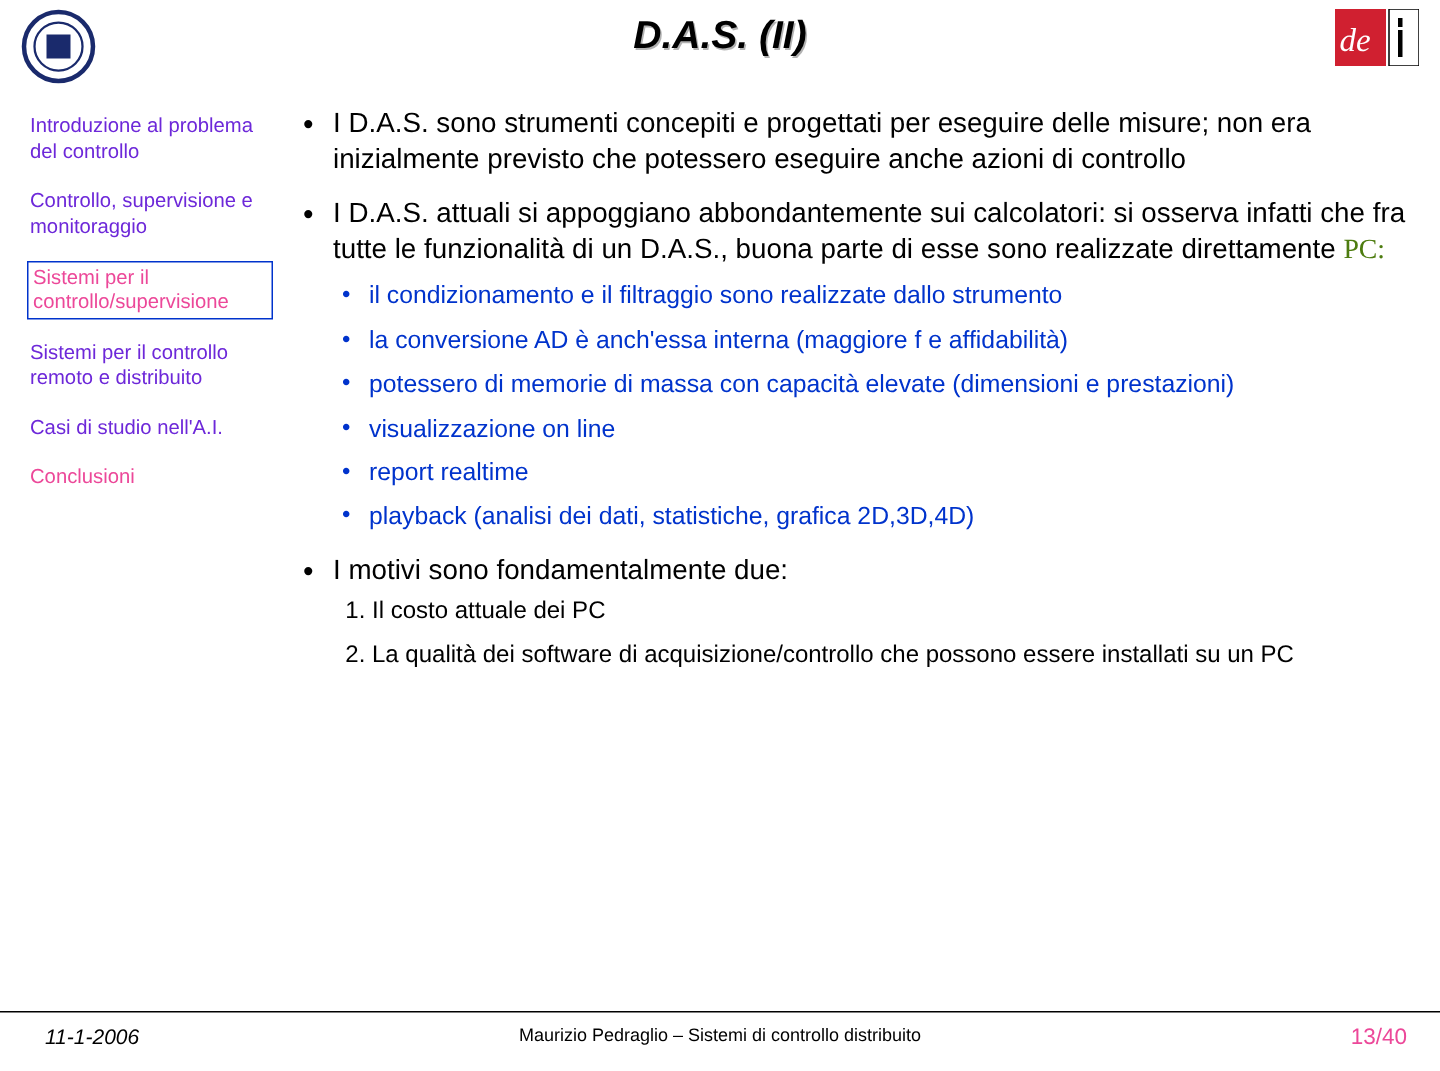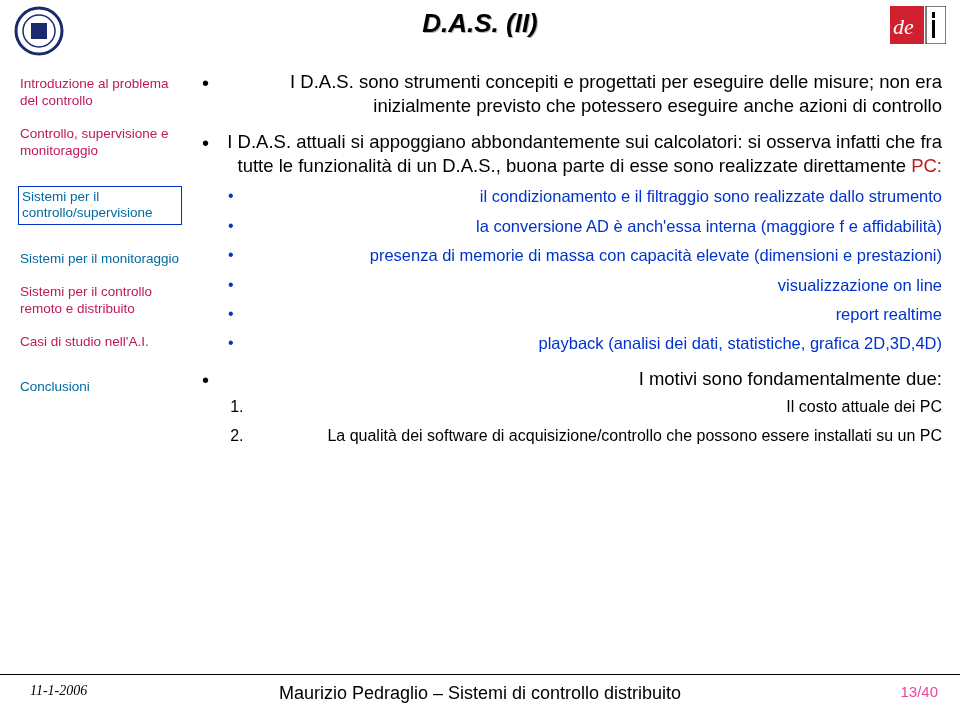--- a/index.html
+++ b/index.html
@@ -4,37 +4,37 @@
 <style>
   * { box-sizing: border-box; margin: 0; padding: 0; }
   html, body { width: 960px; height: 714px; font-family: Arial, Helvetica, sans-serif; background: #fff; }
   .slide { width: 960px; height: 714px; position: relative; }
   .header { height: 60px; position: relative; }
   .logo-left { position: absolute; left: 14px; top: 6px; width: 50px; height: 50px; }
   .logo-right { position: absolute; right: 14px; top: 6px; width: 56px; height: 38px; }
   .title { position: absolute; left: 0; right: 0; top: 8px; text-align: center; font-weight: bold; font-style: italic; font-size: 26px; color: #000; text-shadow: 1px 1px 0 rgba(0,0,0,.3); }
   .body { position: absolute; top: 70px; left: 0; right: 0; bottom: 44px; display: flex; }
   .sidebar { width: 190px; padding: 4px 8px 0 18px; }
-  .side-item { font-size: 13.5px; line-height: 1.25; margin-bottom: 12px; color: #be185d; padding: 2px 2px; }
-  .side-item.blue { color: #0369a1; margin-top: 24px; }
+  .side-item { font-size: 13.5px; line-height: 1.25; margin-bottom: 12px; color: #6d28d9; padding: 2px 2px; }
+  .side-item.blue { color: #ec4899; }
   .side-item.active { border: 1.5px solid #0033cc; padding: 2px 3px; }
   .content { flex: 1; padding: 0 18px 0 8px; font-size: 18.5px; line-height: 1.3; color: #000; }
-  .content ul.top > li { list-style: none; position: relative; padding-left: 24px; margin-bottom: 12px; text-align: right; }
+  .content ul.top > li { list-style: none; position: relative; padding-left: 24px; margin-bottom: 12px; }
   .content ul.top > li::before { content: "•"; position: absolute; left: 4px; top: 0; font-size: 20px; color: #000; }
   .content ul.sub { margin-top: 8px; }
   .content ul.sub > li { list-style: none; position: relative; padding-left: 24px; margin-bottom: 8px; font-size: 16.5px; color: #0033cc; }
   .content ul.sub > li::before { content: "•"; position: absolute; left: 6px; top: 0; font-size: 16px; color: #0033cc; }
   .content ol.num { margin-top: 6px; padding-left: 26px; }
   .content ol.num > li { margin-bottom: 8px; font-size: 16px; }
   .content ol.num > li::marker { color: #000; }
-  .pc { color: #b91c1c; }
+  .pc { color: #4d7c0f; font-family: Liberation Serif, serif; }
   .it { }
   .footer { position: absolute; bottom: 0; left: 0; right: 0; height: 40px; border-top: 1px solid #000; }
-  .footer .date { position: absolute; left: 30px; top: 8px; font-style: italic; font-size: 14px; color: #000; font-family: Liberation Serif, serif; }
-  .footer .author { position: absolute; left: 0; right: 0; top: 8px; text-align: center; font-size: 18px; color: #000; }
+  .footer .date { position: absolute; left: 30px; top: 8px; font-style: italic; font-size: 14px; color: #000; }
+  .footer .author { position: absolute; left: 0; right: 0; top: 8px; text-align: center; font-size: 12px; color: #000; }
   .footer .page { position: absolute; right: 22px; top: 8px; font-size: 15px; color: #ec4899; }
 </style>
 </head>
 <body>
 
 <div class="slide">
 
   <div class="header">
     <div class="logo-left">
       <svg viewBox="0 0 50 50">
@@ -54,37 +54,36 @@
       </svg>
     </div>
   </div>
 
   <div class="body">
 
     <div class="sidebar">
       <div class="side-item">Introduzione al problema del controllo</div>
       <div class="side-item">Controllo, supervisione e monitoraggio</div>
       <div class="side-item blue active">Sistemi per il controllo/supervisione</div>
-      <div class="side-item blue">Sistemi per il monitoraggio</div>
       <div class="side-item">Sistemi per il controllo remoto e distribuito</div>
       <div class="side-item">Casi di studio nell'A.I.</div>
       <div class="side-item blue">Conclusioni</div>
     </div>
 
     <div class="content">
       <ul class="top">
         <li>
           <span>I D.A.S. sono strumenti concepiti e progettati per eseguire delle misure; non era inizialmente previsto che potessero eseguire anche azioni di controllo</span>
         </li>
         <li>
           <span>I D.A.S. attuali si appoggiano abbondantemente sui calcolatori: si osserva infatti che fra tutte le funzionalità di un D.A.S., buona parte di esse sono realizzate direttamente </span><span class="pc">PC:</span>
           <ul class="sub">
             <li>il condizionamento e il filtraggio sono realizzate dallo strumento</li>
             <li>la conversione AD è anch'essa interna (maggiore f e affidabilità)</li>
-            <li>presenza di memorie di massa con capacità elevate (dimensioni e prestazioni)</li>
+            <li>potessero di memorie di massa con capacità elevate (dimensioni e prestazioni)</li>
             <li>visualizzazione on line</li>
             <li>report realtime</li>
             <li>playback  (analisi dei dati, statistiche, grafica 2D,3D,4D)</li>
           </ul>
         </li>
         <li>
           <span>I motivi sono fondamentalmente due:</span>
           <ol class="num">
             <li>Il costo attuale dei PC</li>
             <li>

